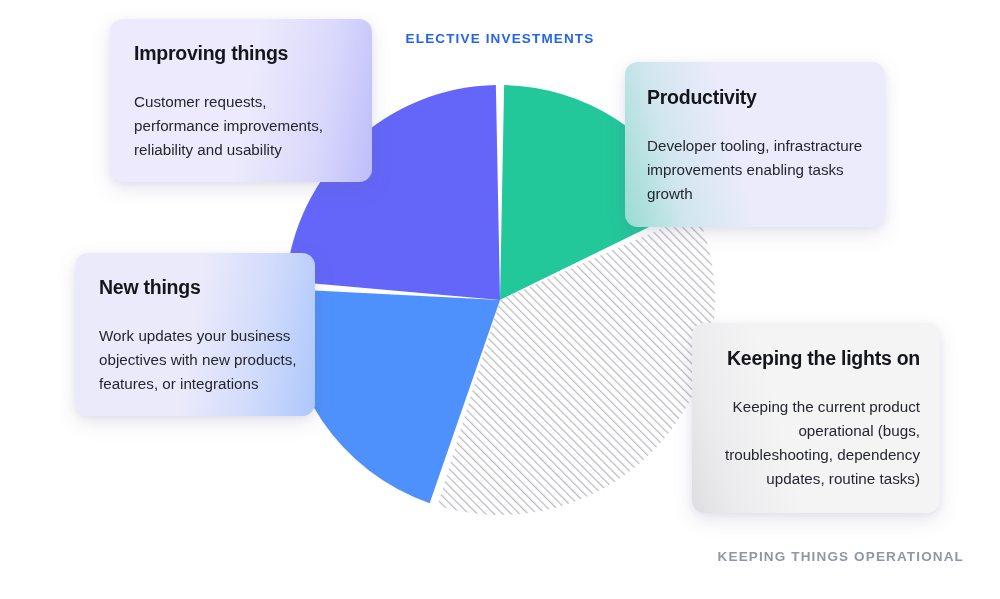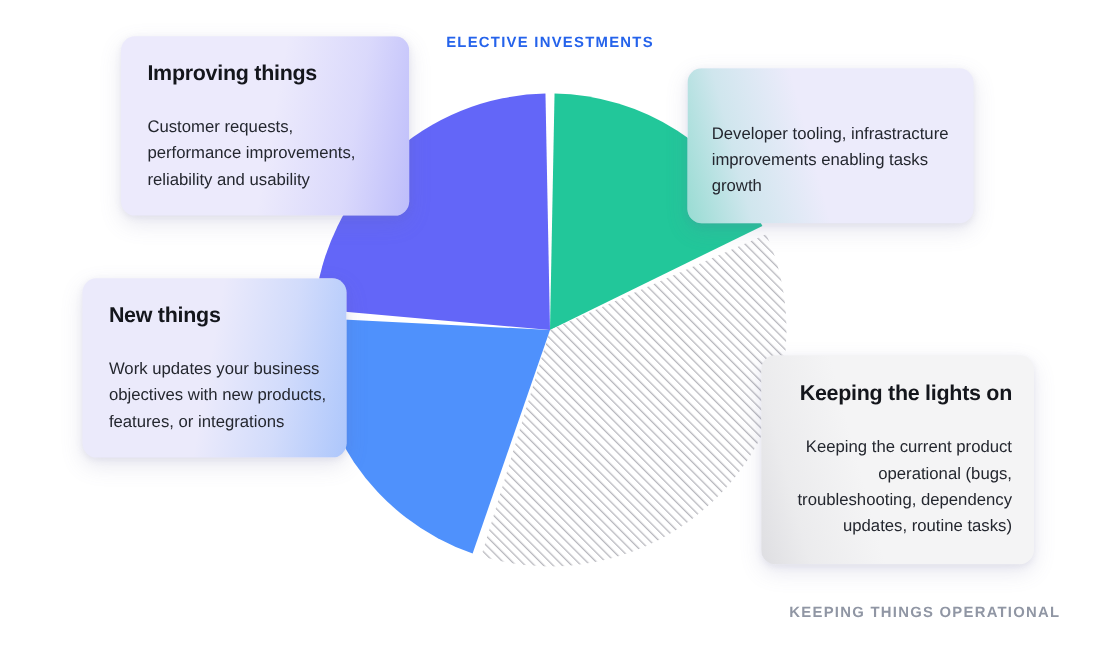--- a/index.html
+++ b/index.html
@@ -61,21 +61,21 @@
     color:#24272f;
     line-height:1.58;
     margin-top:25px;
   }
 
   
   .card-grad { position:absolute; inset:0; z-index:1; pointer-events:none; }
 
   
   #card-improving {
-    left:110px; top:33px; width:262px; padding:22px 22px 20px 24px;
+    left:110px; top:19px; width:262px; padding:22px 22px 20px 24px;
     background:#eceafc;
   }
   #card-improving .card-grad {
     background:linear-gradient(100deg,
       rgba(99,102,248,0) 52%,
       rgba(99,102,248,0.13) 78%,
       rgba(99,102,248,0.34) 100%);
   }
 
   
@@ -146,20 +146,21 @@
     <div class="card-grad"></div>
     <div class="card-inner">
       <h3>Improving things</h3>
       <p>Customer requests, performance improvements, reliability and usability</p>
     </div>
   </div>
 
   <div class="card" id="card-productivity">
     <div class="card-grad"></div>
     <div class="card-inner">
+      <h3>Productivity</h3>
       <p>Developer tooling, infrastracture improvements enabling tasks growth</p>
     </div>
   </div>
 
   <div class="card" id="card-new">
     <div class="card-grad"></div>
     <div class="card-inner">
       <h3>New things</h3>
       <p>Work updates your business objectives with new products, features, or integrations</p>
     </div>

